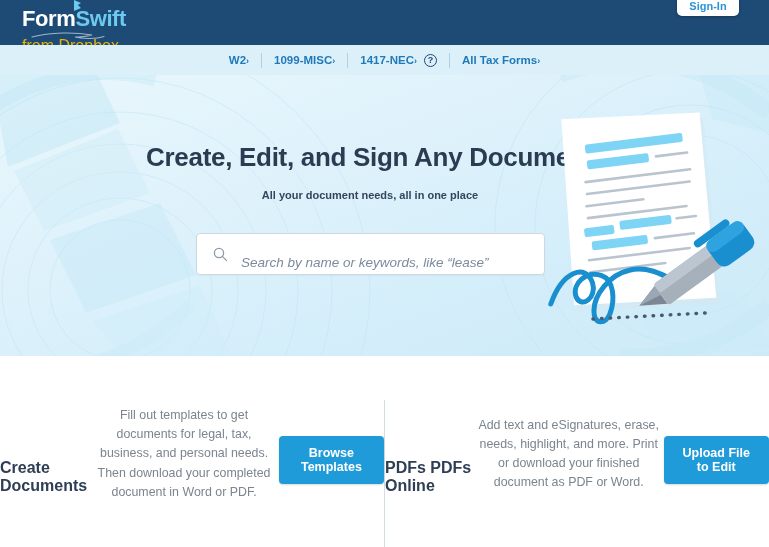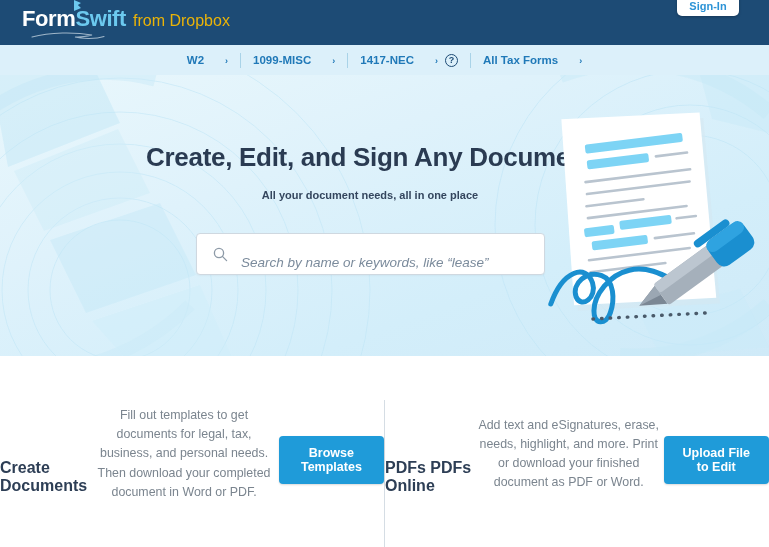--- a/index.html
+++ b/index.html
@@ -10,21 +10,21 @@
     position:relative;
   }
 
   
   .topnav{
     position:absolute; left:0; top:0; width:769px; height:45px;
     background:#1d4b75;
   }
   .logo-wrap{
     position:absolute; left:22px; top:8px;
-    display:flex; align-items:baseline; gap:7px;
+    display:flex; align-items:baseline; gap:7px;flex-direction:column;
   }
   .logo-text{
     font-size:22px; font-weight:bold; letter-spacing:-0.4px;
     line-height:1; position:relative;
   }
   .logo-form{ color:#ffffff; }
   .logo-swift{ color:#6cc9ef; }
   .logo-flag{
     position:absolute; left:52px; top:-8px;
     width:7px; height:11px;
@@ -56,21 +56,21 @@
   .taxbar{
     position:absolute; left:0; top:45px; width:769px; height:30px;
     background:#dcf0fa;
     display:flex; align-items:center; justify-content:center;
     gap:0px;
     font-size:11.5px;
   }
   .tax-lead{ color:#1d4b75; font-weight:bold; margin-right:14px; }
   .tax-link{
     color:#2079b8; font-weight:bold; cursor:pointer;
-    white-space:nowrap; display:inline-flex; align-items:flex-end; gap:21px;
+    white-space:nowrap; display:inline-flex; align-items:flex-end; gap:0;
   }
   .tax-link .chev{ font-size:9px; color:#2079b8; }
   .tax-sep{
     width:1px; height:15px; background:#a9d3e8; margin:0 12px;
   }
   .help-icon{
     display:inline-flex; align-items:center; justify-content:center;
     width:13px; height:13px; border:1.3px solid #1d4b75;
     border-radius:50%; color:#1d4b75; font-size:9px; font-weight:bold;
     margin-left:7px; cursor:pointer; line-height:1;

